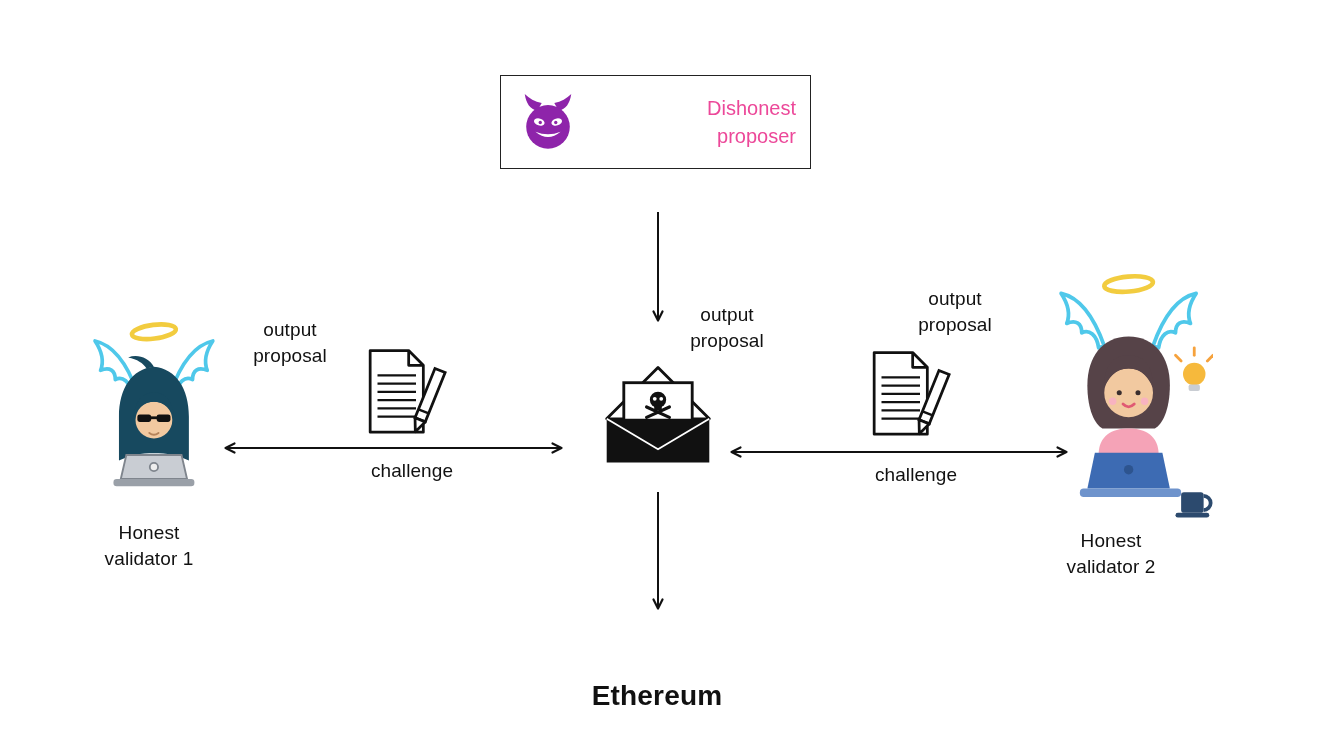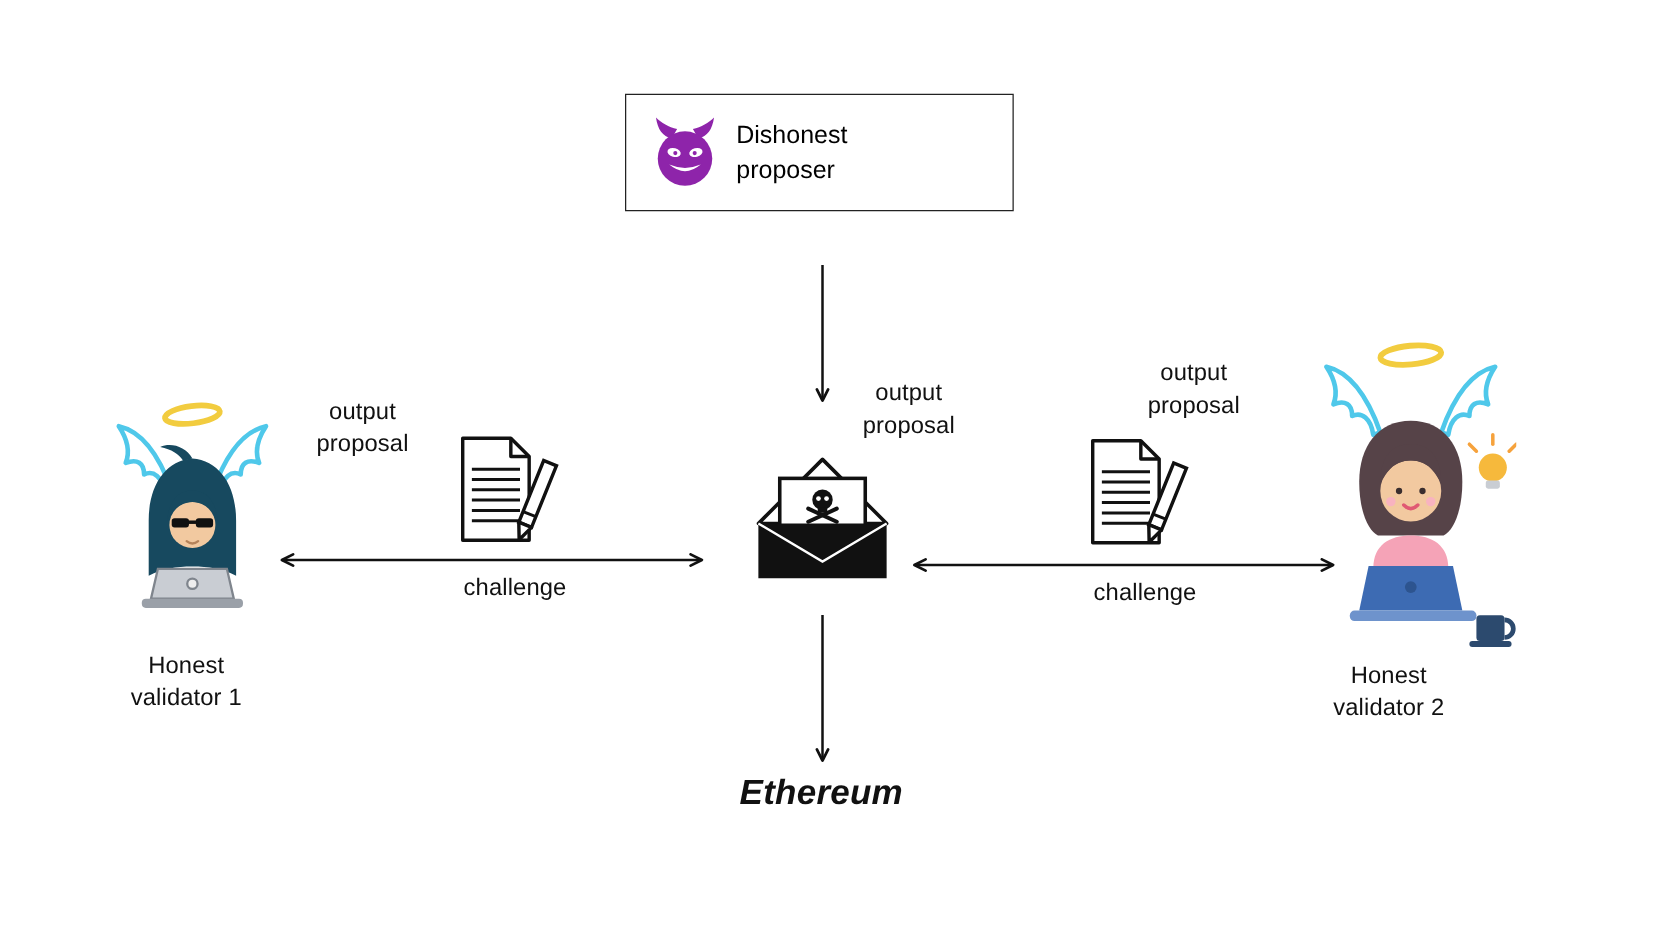--- a/index.html
+++ b/index.html
@@ -13,22 +13,22 @@
   .lbl {
     position:absolute; font-size:19px; line-height:1.38; color:#111;
     text-align:center; white-space:pre-line; letter-spacing:0.1px;
   }
   .proposer-box {
     position:absolute; left:500px; top:75px; width:311px; height:94px;
     border:1.5px solid #222; background:#fff; box-sizing:border-box;
     display:flex; align-items:center; gap:10px; padding:0 14px 0 16px;
   }
   .proposer-box .txt {
-    flex:1; text-align:left; font-size:20px; line-height:1.4;
-    white-space:pre-line; color:#000000;
+    flex:1; text-align:right; font-size:20px; line-height:1.4;
+    white-space:pre-line; color:#ec4899;
   }
   .ethereum-lbl { font-size:28px; font-weight:600; letter-spacing:0.2px; }
 </style>
 </head>
 <body>
 
 <div class="canvas">
 
   <svg class="layer" width="1327" height="750" viewBox="0 0 1327 750">
     <defs>
@@ -64,21 +64,21 @@
   <div class="lbl" style="left:220px; top:317px; width:140px;">output
 proposal</div>
   <div class="lbl" style="left:885px; top:286px; width:140px;">output
 proposal</div>
   <div class="lbl" style="left:342px; top:458px; width:140px;">challenge</div>
   <div class="lbl" style="left:846px; top:462px; width:140px;">challenge</div>
   <div class="lbl" style="left:59px; top:520px; width:180px;">Honest
 validator 1</div>
   <div class="lbl" style="left:1021px; top:528px; width:180px;">Honest
 validator 2</div>
-  <div class="lbl ethereum-lbl" style="left:537px; top:615px; width:240px;font-style:italic;">Ethereum</div>
+  <div class="lbl ethereum-lbl" style="left:537px; top:677px; width:240px;">Ethereum</div>
 
   <svg class="abs" style="left:601px; top:361px;" width="114" height="108" viewBox="0 0 120 112">
     <polygon points="6,60 60,6 114,60" fill="#fff" stroke="#111" stroke-width="3" stroke-linejoin="round"></polygon>
     <rect x="24" y="22" width="72" height="50" fill="#fff" stroke="#111" stroke-width="3"></rect>
     <g stroke="#111" stroke-width="3.4" stroke-linecap="round">
       <line x1="48" y1="47.5" x2="72" y2="58.5"></line>
       <line x1="48" y1="58.5" x2="72" y2="47.5"></line>
     </g>
     <circle cx="60" cy="40" r="8.6" fill="#111"></circle>
     <rect x="56" y="46.5" width="8" height="4.5" fill="#111"></rect>

